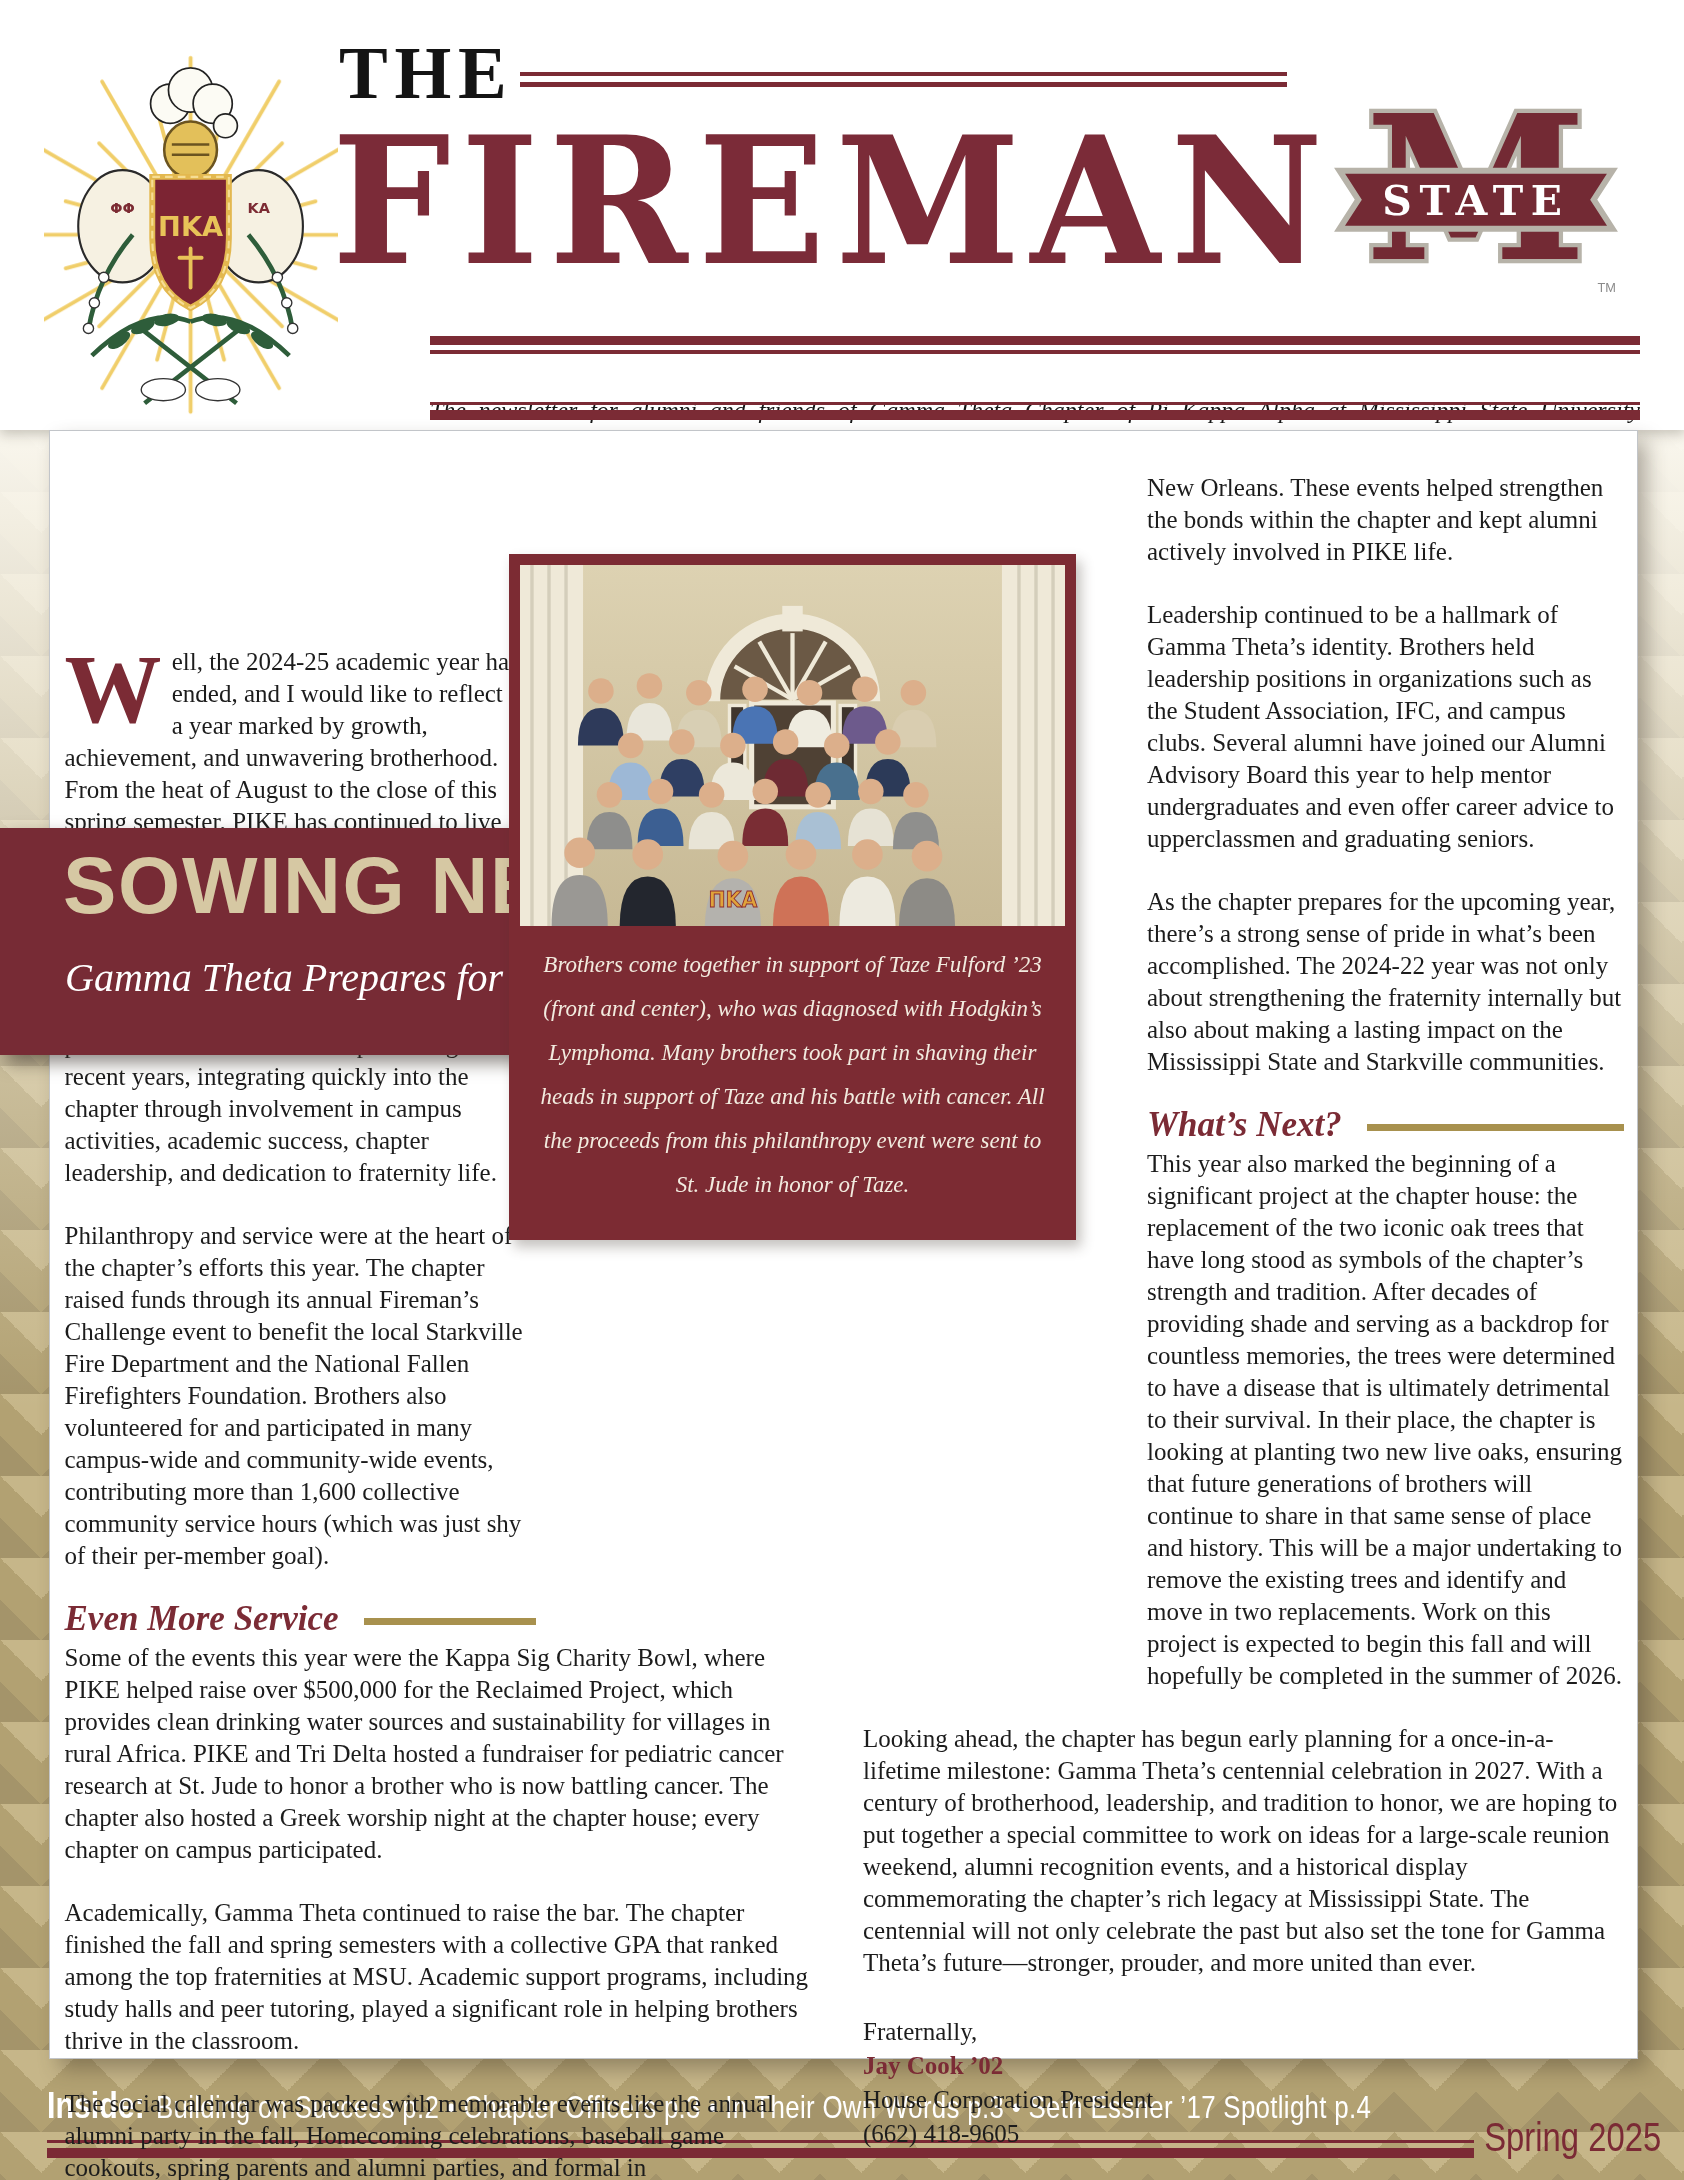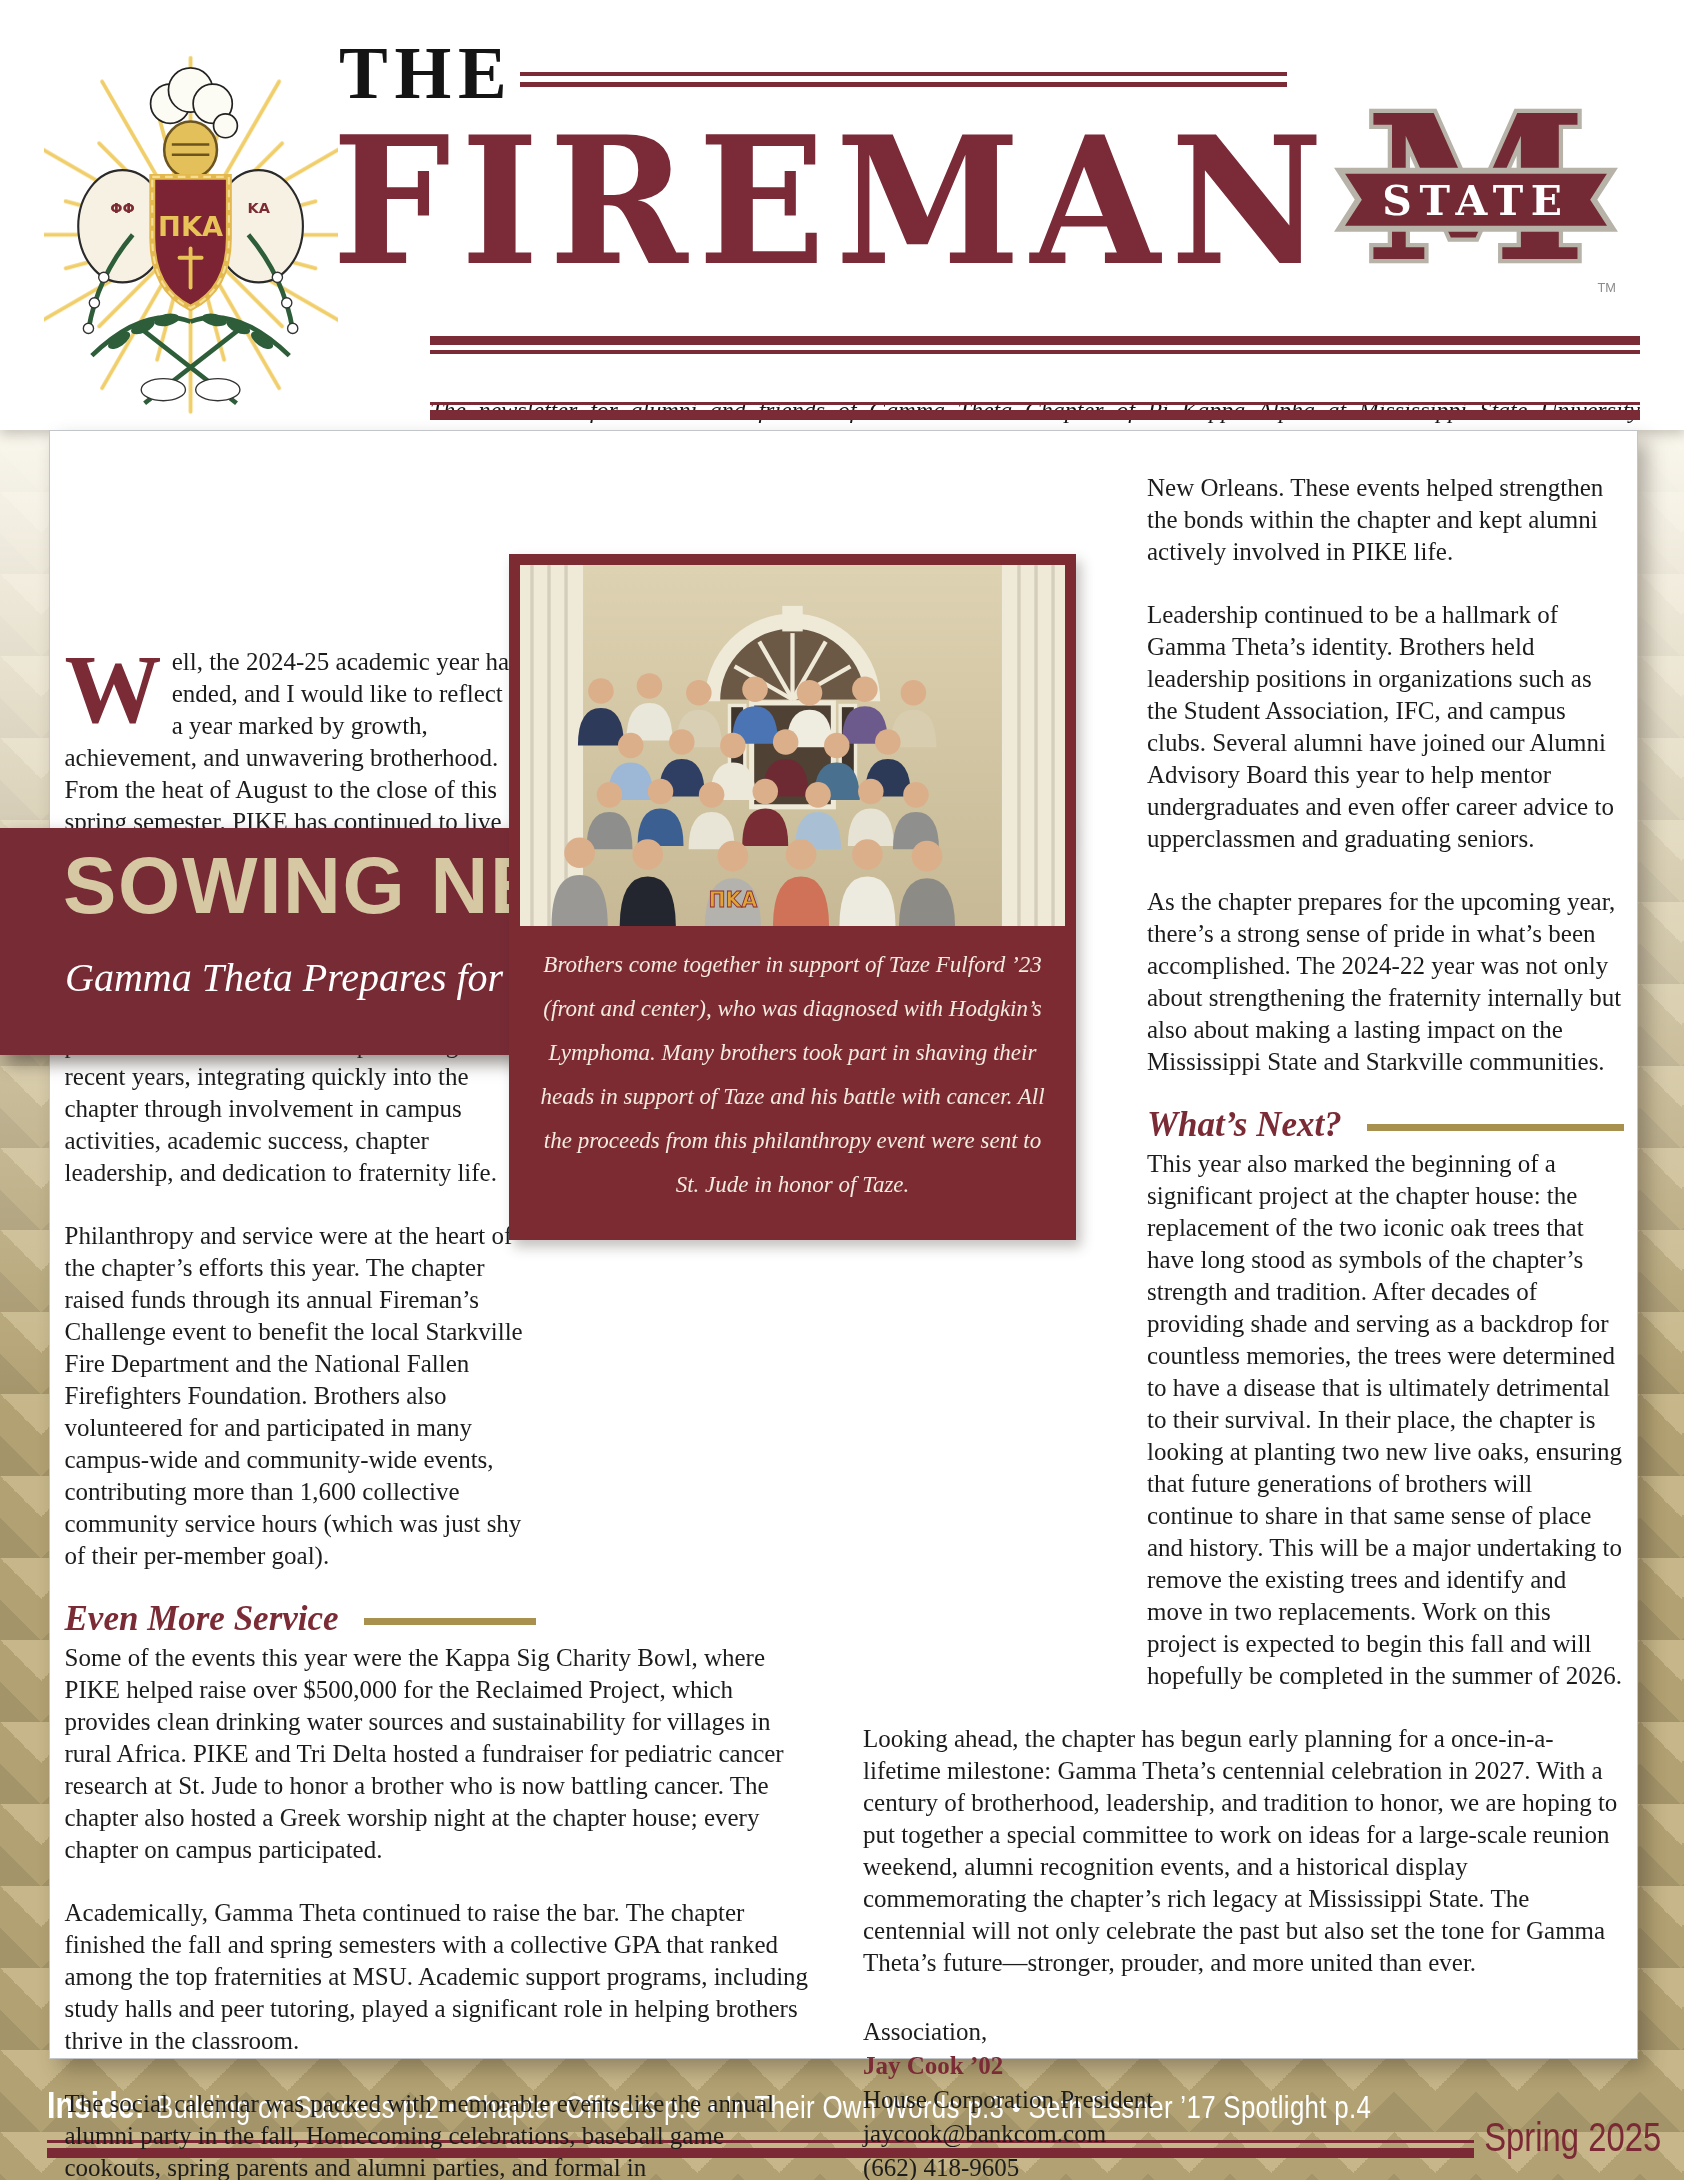--- a/index.html
+++ b/index.html
@@ -116,24 +116,23 @@
     <p>New Orleans. These events helped strengthen the bonds within the chapter and kept alumni actively involved in PIKE life.</p>
     <p>Leadership continued to be a hallmark of Gamma Theta’s identity. Brothers held leadership positions in organizations such as the Student Association, IFC, and campus clubs. Several alumni have joined our Alumni Advisory Board this year to help mentor undergraduates and even offer career advice to upperclassmen and graduating seniors.</p>
     <p>As the chapter prepares for the upcoming year, there’s a strong sense of pride in what’s been accomplished. The 2024-22 year was not only about strengthening the fraternity internally but also about making a lasting impact on the Mississippi State and Starkville communities.</p>
     <div class="sec-head">
       <span>What’s Next?</span>
       <div class="gold"></div>
     </div>
     <p>This year also marked the beginning of a significant project at the chapter house: the replacement of the two iconic oak trees that have long stood as symbols of the chapter’s strength and tradition. After decades of providing shade and serving as a backdrop for countless memories, the trees were determined to have a disease that is ultimately detrimental to their survival. In their place, the chapter is looking at planting two new live oaks, ensuring that future generations of brothers will continue to share in that same sense of place and history. This will be a major undertaking to remove the existing trees and identify and move in two replacements. Work on this project is expected to begin this fall and will hopefully be completed in the summer of 2026.</p>
     <p>Looking ahead, the chapter has begun early planning for a once-in-a-lifetime milestone: Gamma Theta’s centennial celebration in 2027. With a century of brotherhood, leadership, and tradition to honor, we are hoping to put together a special committee to work on ideas for a large-scale reunion weekend, alumni recognition events, and a historical display commemorating the chapter’s rich legacy at Mississippi State. The centennial will not only celebrate the past but also set the tone for Gamma Theta’s future—stronger, prouder, and more united than ever.</p>
     <div class="sig">
-      <div>Association,</div>
+      <div>Fraternally,</div>
       <div class="name">Jay Cook ’02</div>
       <div>House Corporation President</div>
-      <div>jaycook@bankcom.com</div>
       <div>(662) 418-9605</div>
     </div>
   </div>
 </div>
 
 <div class="header-band">
 
   <svg class="abs" style="left:44px;top:22px;" width="294" height="400" viewBox="0 0 345 470">
     <defs>
       <g id="R1">

